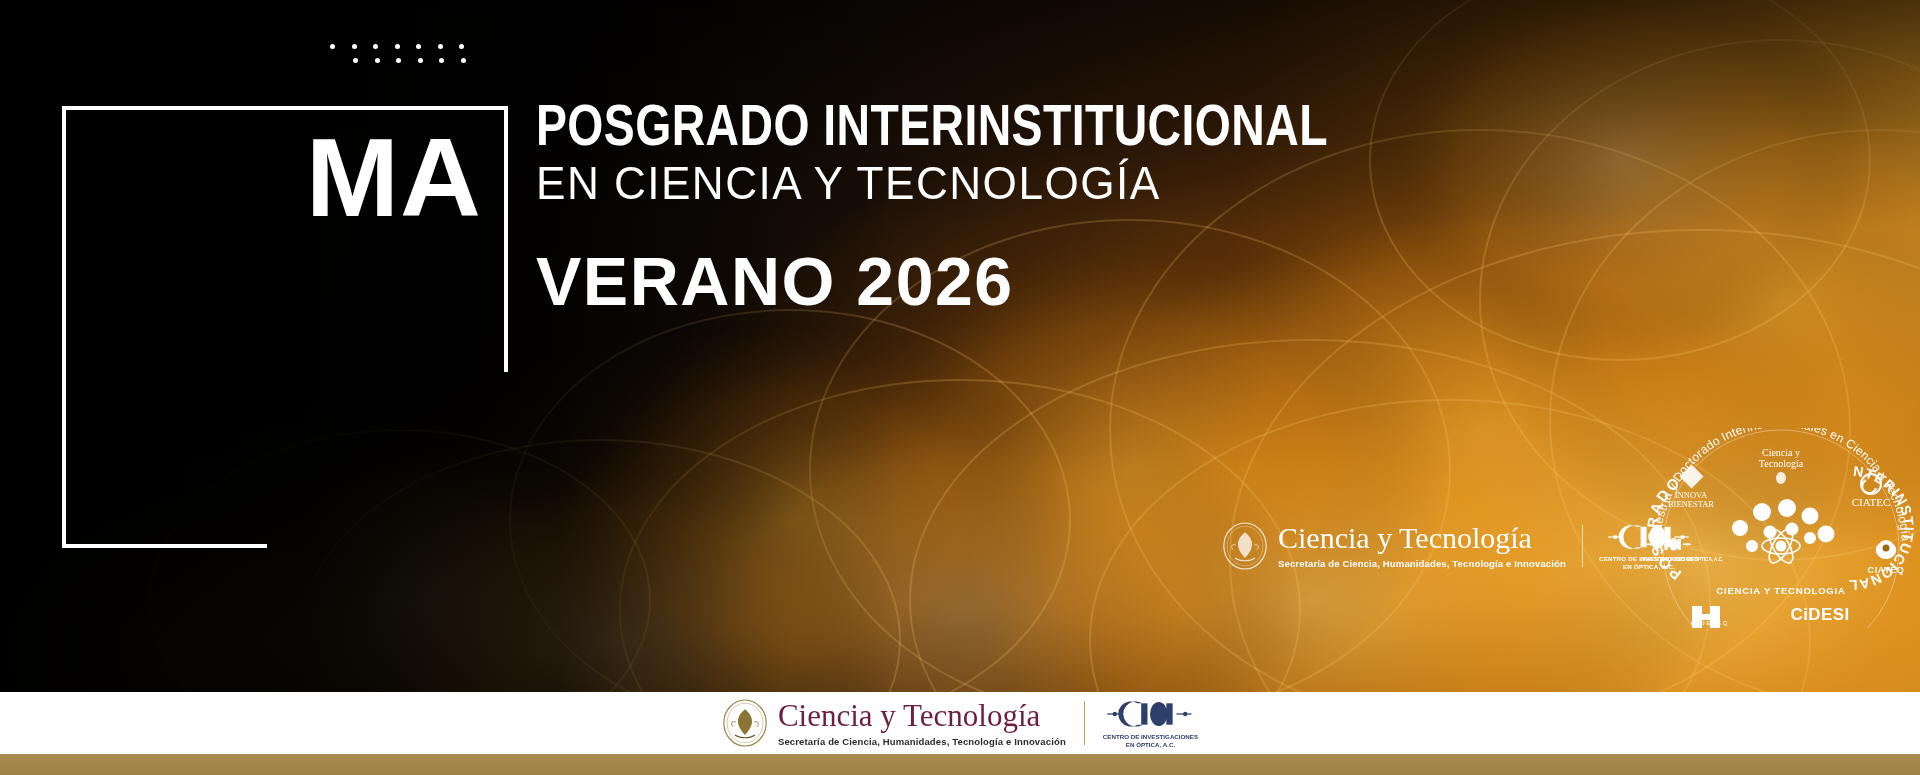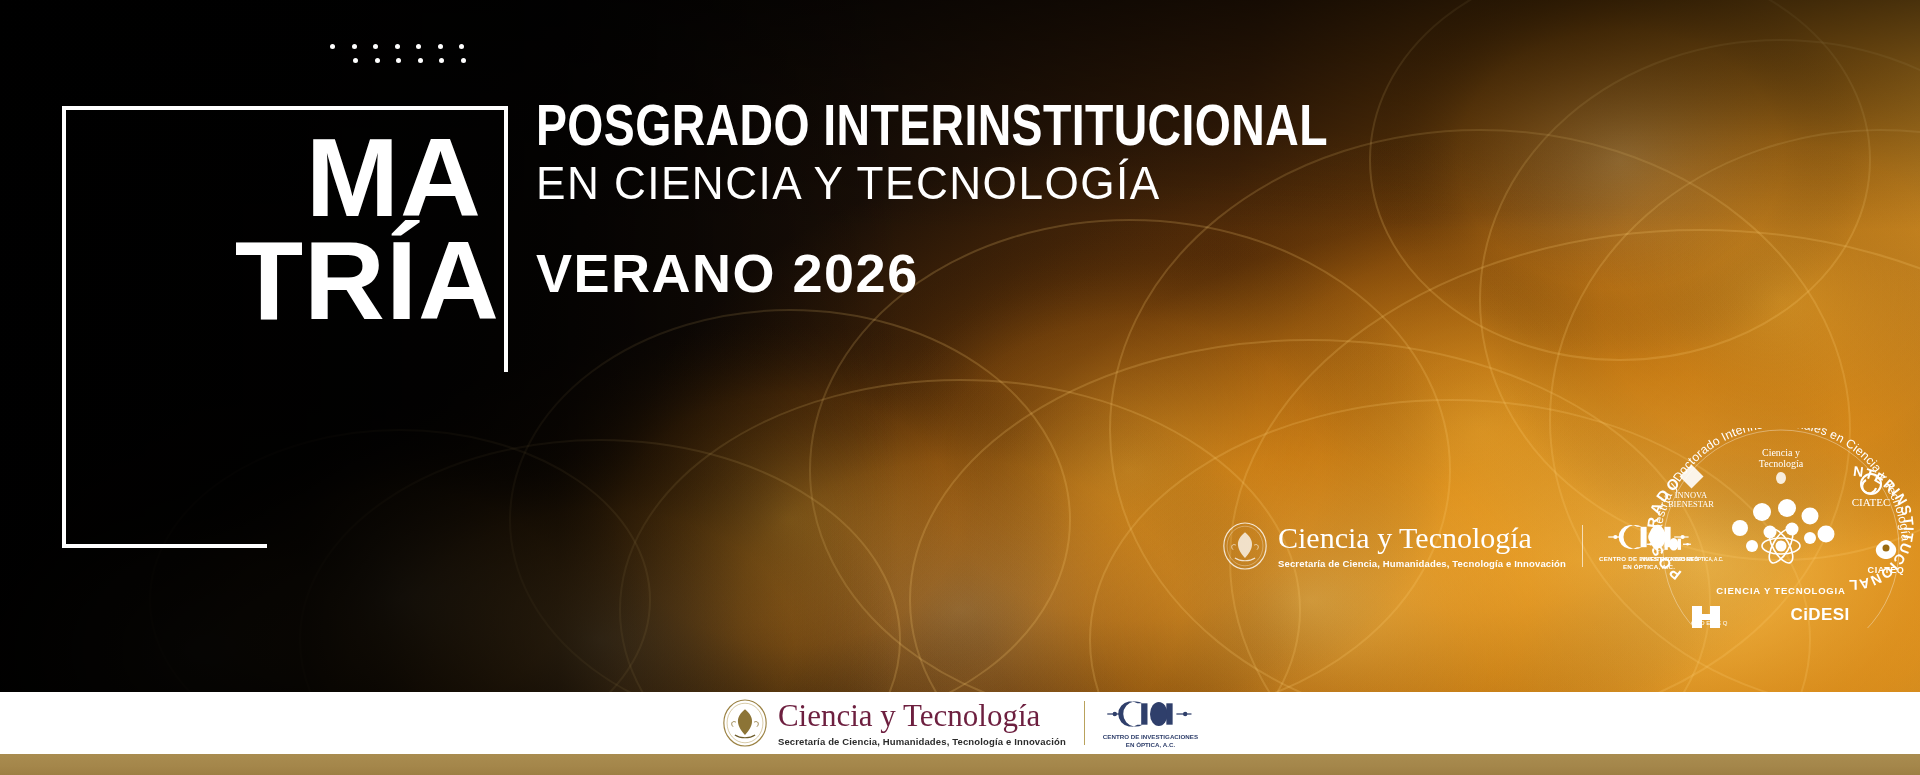--- a/index.html
+++ b/index.html
@@ -115,21 +115,21 @@
     color: #ffffff;
     white-space: nowrap;
     margin-top: 4px;
     transform: scaleX(0.96);
     transform-origin: left center;
   }
   .h-season {
     margin-top: 32px;
     font-family: "Liberation Sans", sans-serif;
     font-weight: bold;
-    font-size: 54px;
+    font-size: 68px;
     letter-spacing: 1.5px;
     color: #ffffff;
     white-space: nowrap;
   }
 
   
   .hero-logo {
     position: absolute;
     left: 1222px; top: 516px;
     display: flex;
@@ -320,21 +320,20 @@
 
     <div class="frame">
       <span class="f-top"></span>
       <span class="f-left"></span>
       <span class="f-right"></span>
       <span class="f-bottom"></span>
     </div>
 
     <div class="maestria">
       <span class="ln l1">MA</span>
-      <span class="ln l3">TRÍA</span>
     </div>
 
     <div class="headline">
       <div class="h-main">POSGRADO INTERINSTITUCIONAL</div>
       <div class="h-sub">EN CIENCIA Y TECNOLOGÍA</div>
       <div class="h-season">VERANO 2026</div>
     </div>
 
     <div class="hero-logo">
       <svg class="eagle" viewBox="0 0 100 104">

